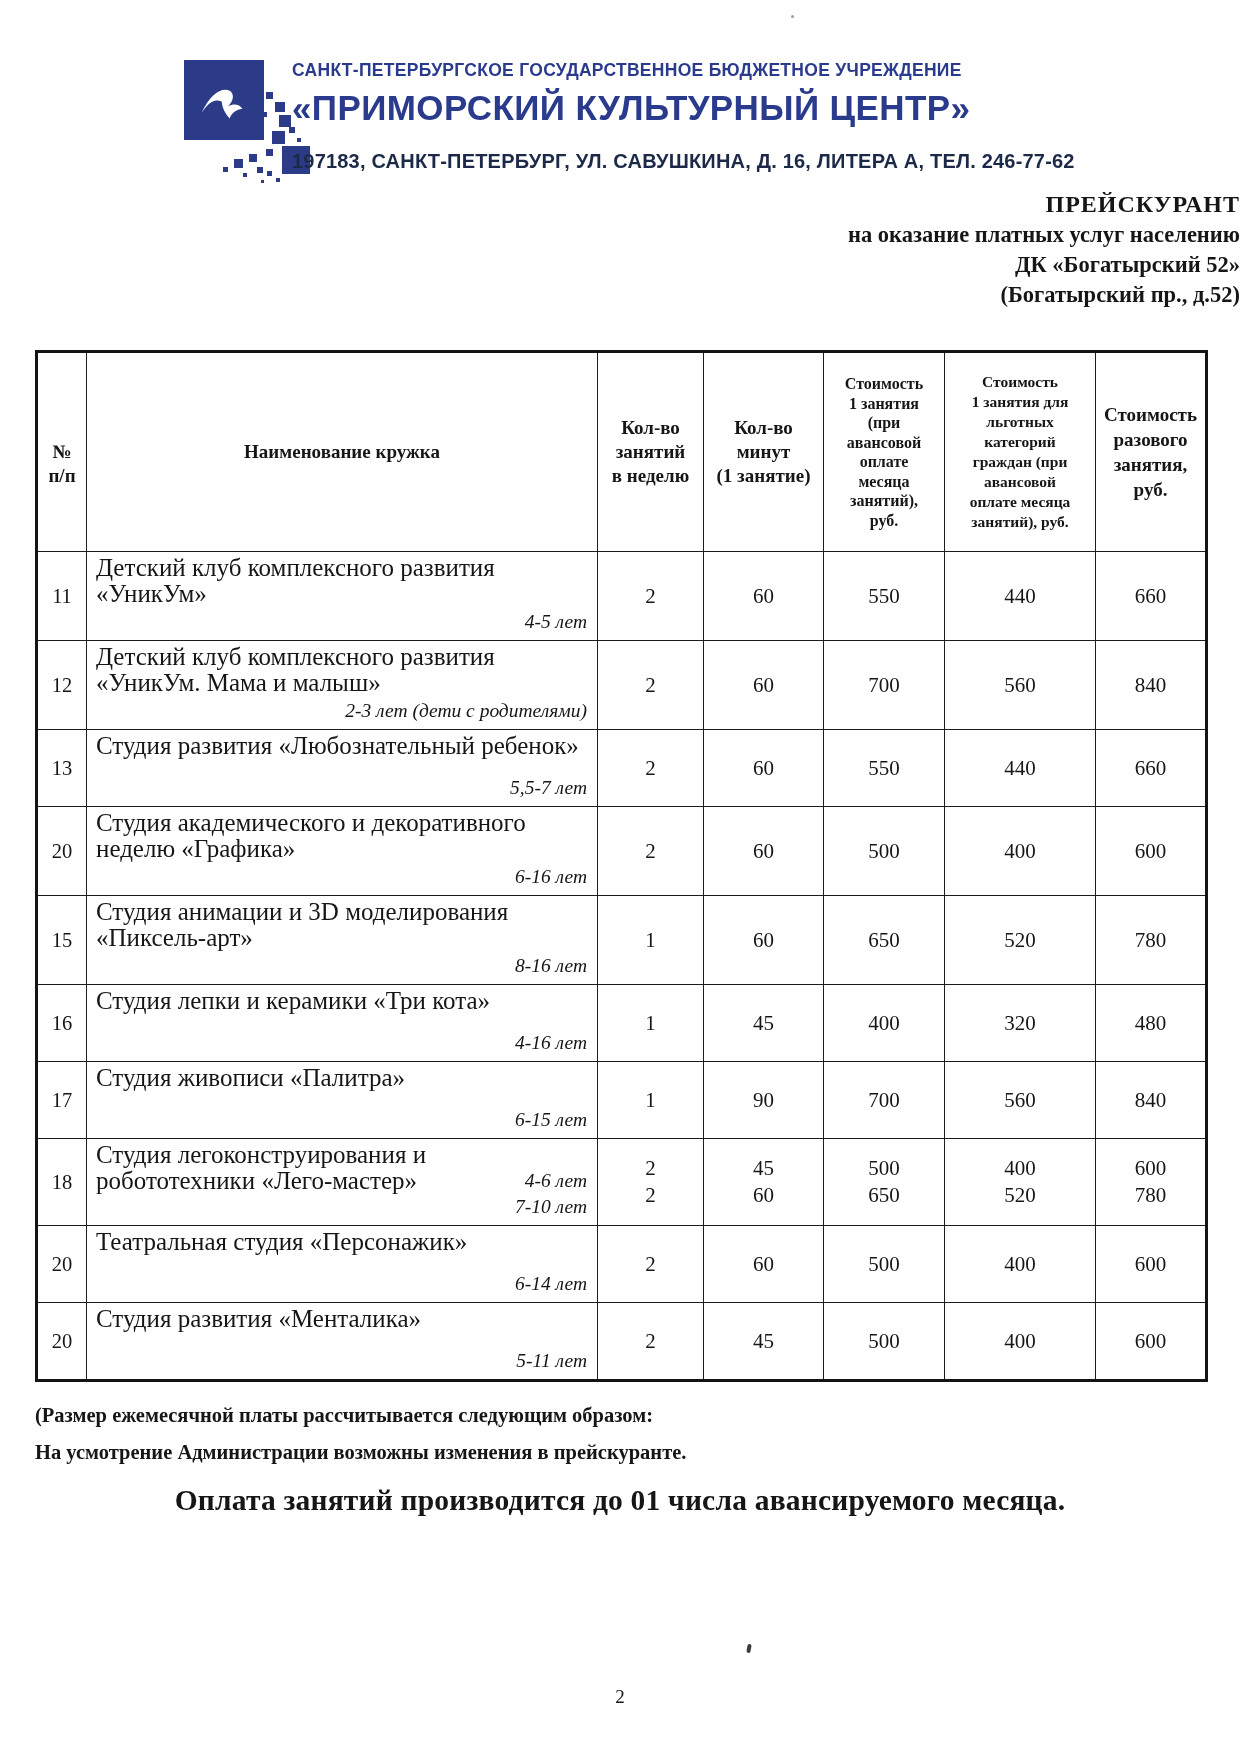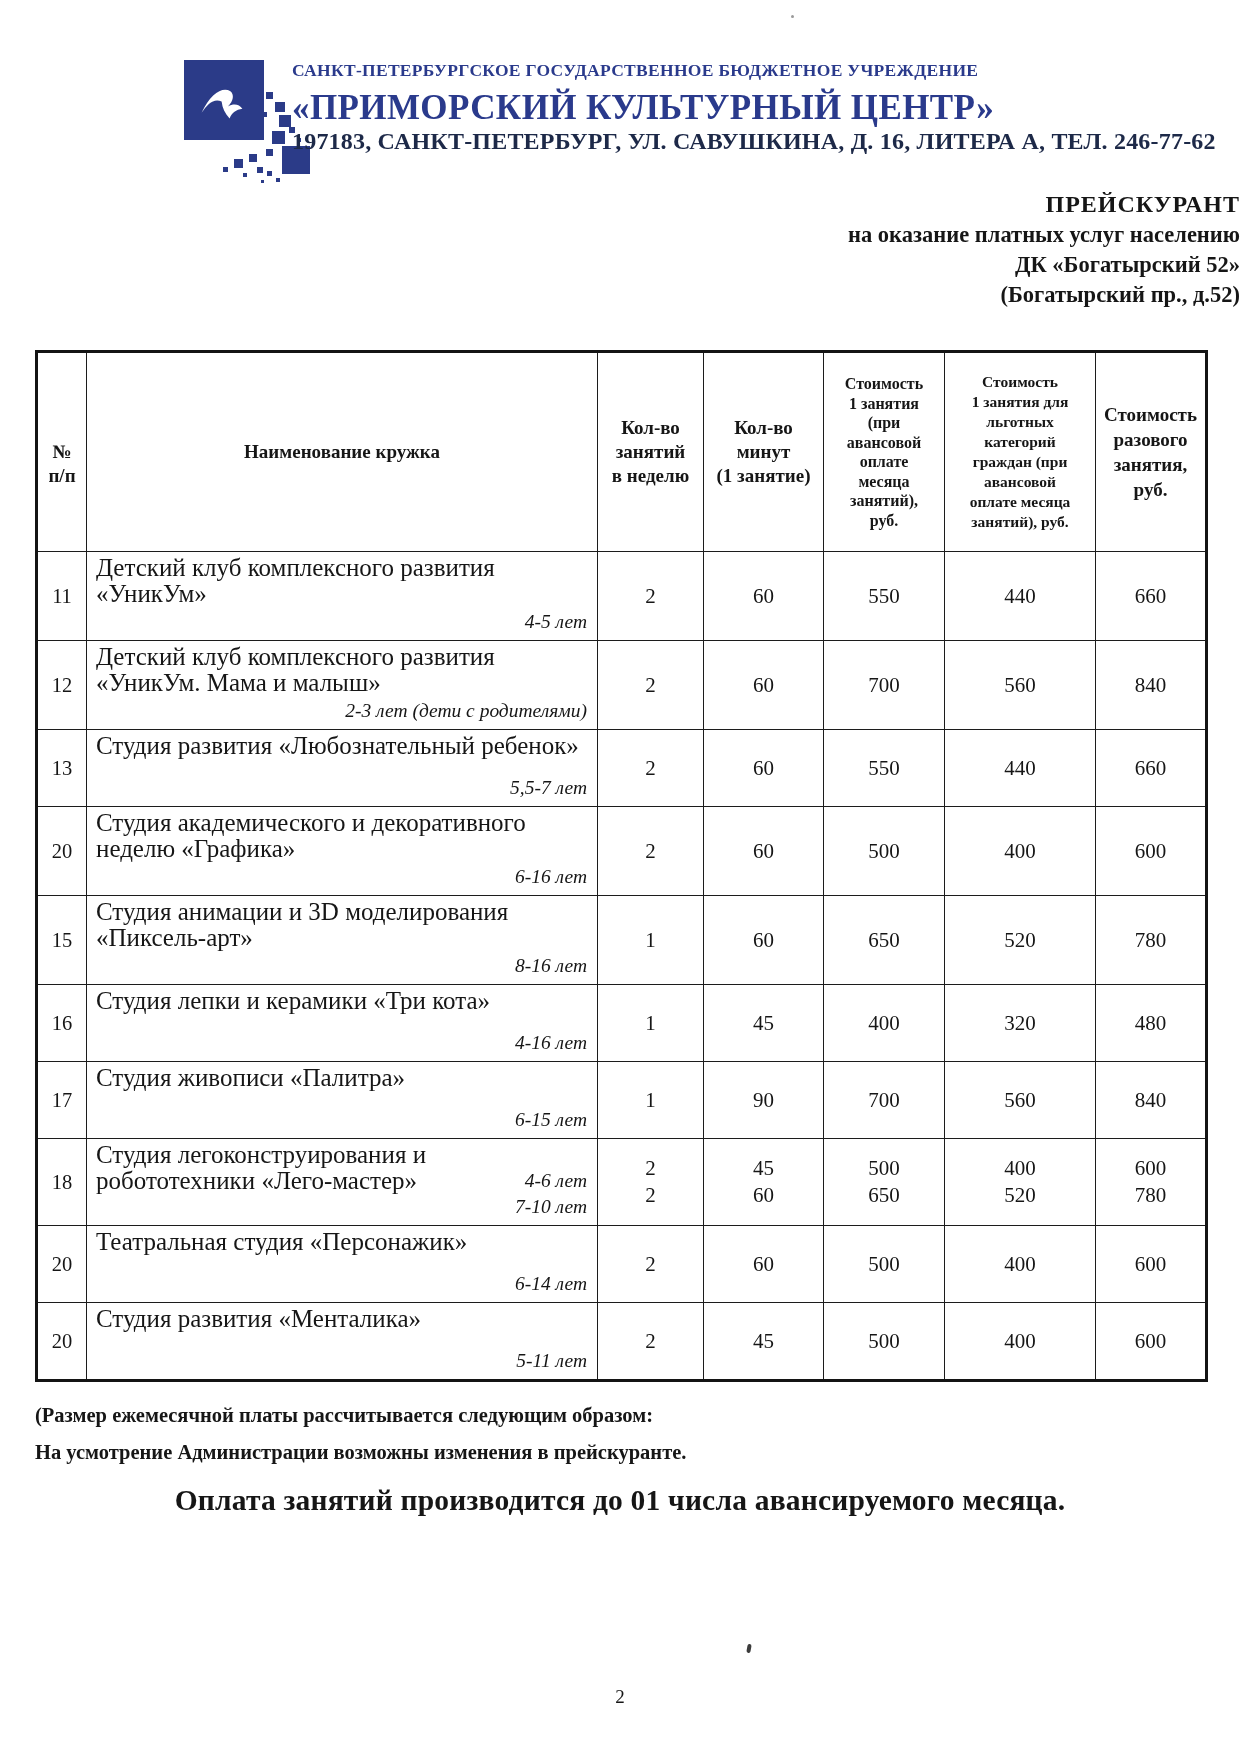--- a/index.html
+++ b/index.html
@@ -6,24 +6,24 @@
   .page{
     position:relative;width:1240px;height:1754px;background:#ffffff;
     margin:0 auto;overflow:hidden;
     font-family:"Liberation Serif","DejaVu Serif",serif;color:#161616;
   }
   
   .logo{position:absolute;left:176px;top:58px;width:160px;height:132px;}
   .logo-square{position:absolute;left:8px;top:2px;width:80px;height:80px;background:#2b3b88;}
   .logo-square svg{position:absolute;left:0;top:0;width:80px;height:80px;}
   .px{position:absolute;background:#2b3b88;}
-  .org-text{position:absolute;left:292px;top:60px;width:780px;font-family:Liberation Serif, serif;}
+  .org-text{position:absolute;left:292px;top:60px;width:780px;font-family:Liberation Sans, sans-serif;}
   .org-type{font-size:17.5px;font-weight:bold;color:#2a3a8c;letter-spacing:.3px;margin-bottom:7px;white-space:nowrap;}
-  .org-name{font-size:35px;font-weight:bold;color:#2a3a8c;letter-spacing:.4px;margin-bottom:0;white-space:nowrap;}
-  .org-address{font-size:24px;font-weight:600;color:#1d2948;letter-spacing:.2px;white-space:nowrap;}
+  .org-name{font-size:35px;font-weight:bold;color:#2a3a8c;letter-spacing:.4px;margin-bottom:22px;white-space:nowrap;}
+  .org-address{font-size:20px;font-weight:600;color:#1d2948;letter-spacing:.2px;white-space:nowrap;}
   
   .doc-title{position:absolute;top:188px;left:0;width:1240px;text-align:right;font-weight:bold;}
   .doc-title .t1{font-size:24px;letter-spacing:1px;line-height:32px;}
   .doc-title .t2,.doc-title .t3,.doc-title .t4{font-size:22.5px;line-height:30px;}
   
   .content{position:absolute;top:350px;left:35px;width:1170px;}
   table.price{border-collapse:collapse;table-layout:fixed;width:1170px;border:3px solid #141414;}
   .colw0{width:50px}.colw1{width:511px}.colw2{width:106px}.colw3{width:120px}
   .colw4{width:121px}.colw5{width:151px}.colw6{width:111px}
   th,td{border:1.5px solid #1c1c1c;color:#161616;}

